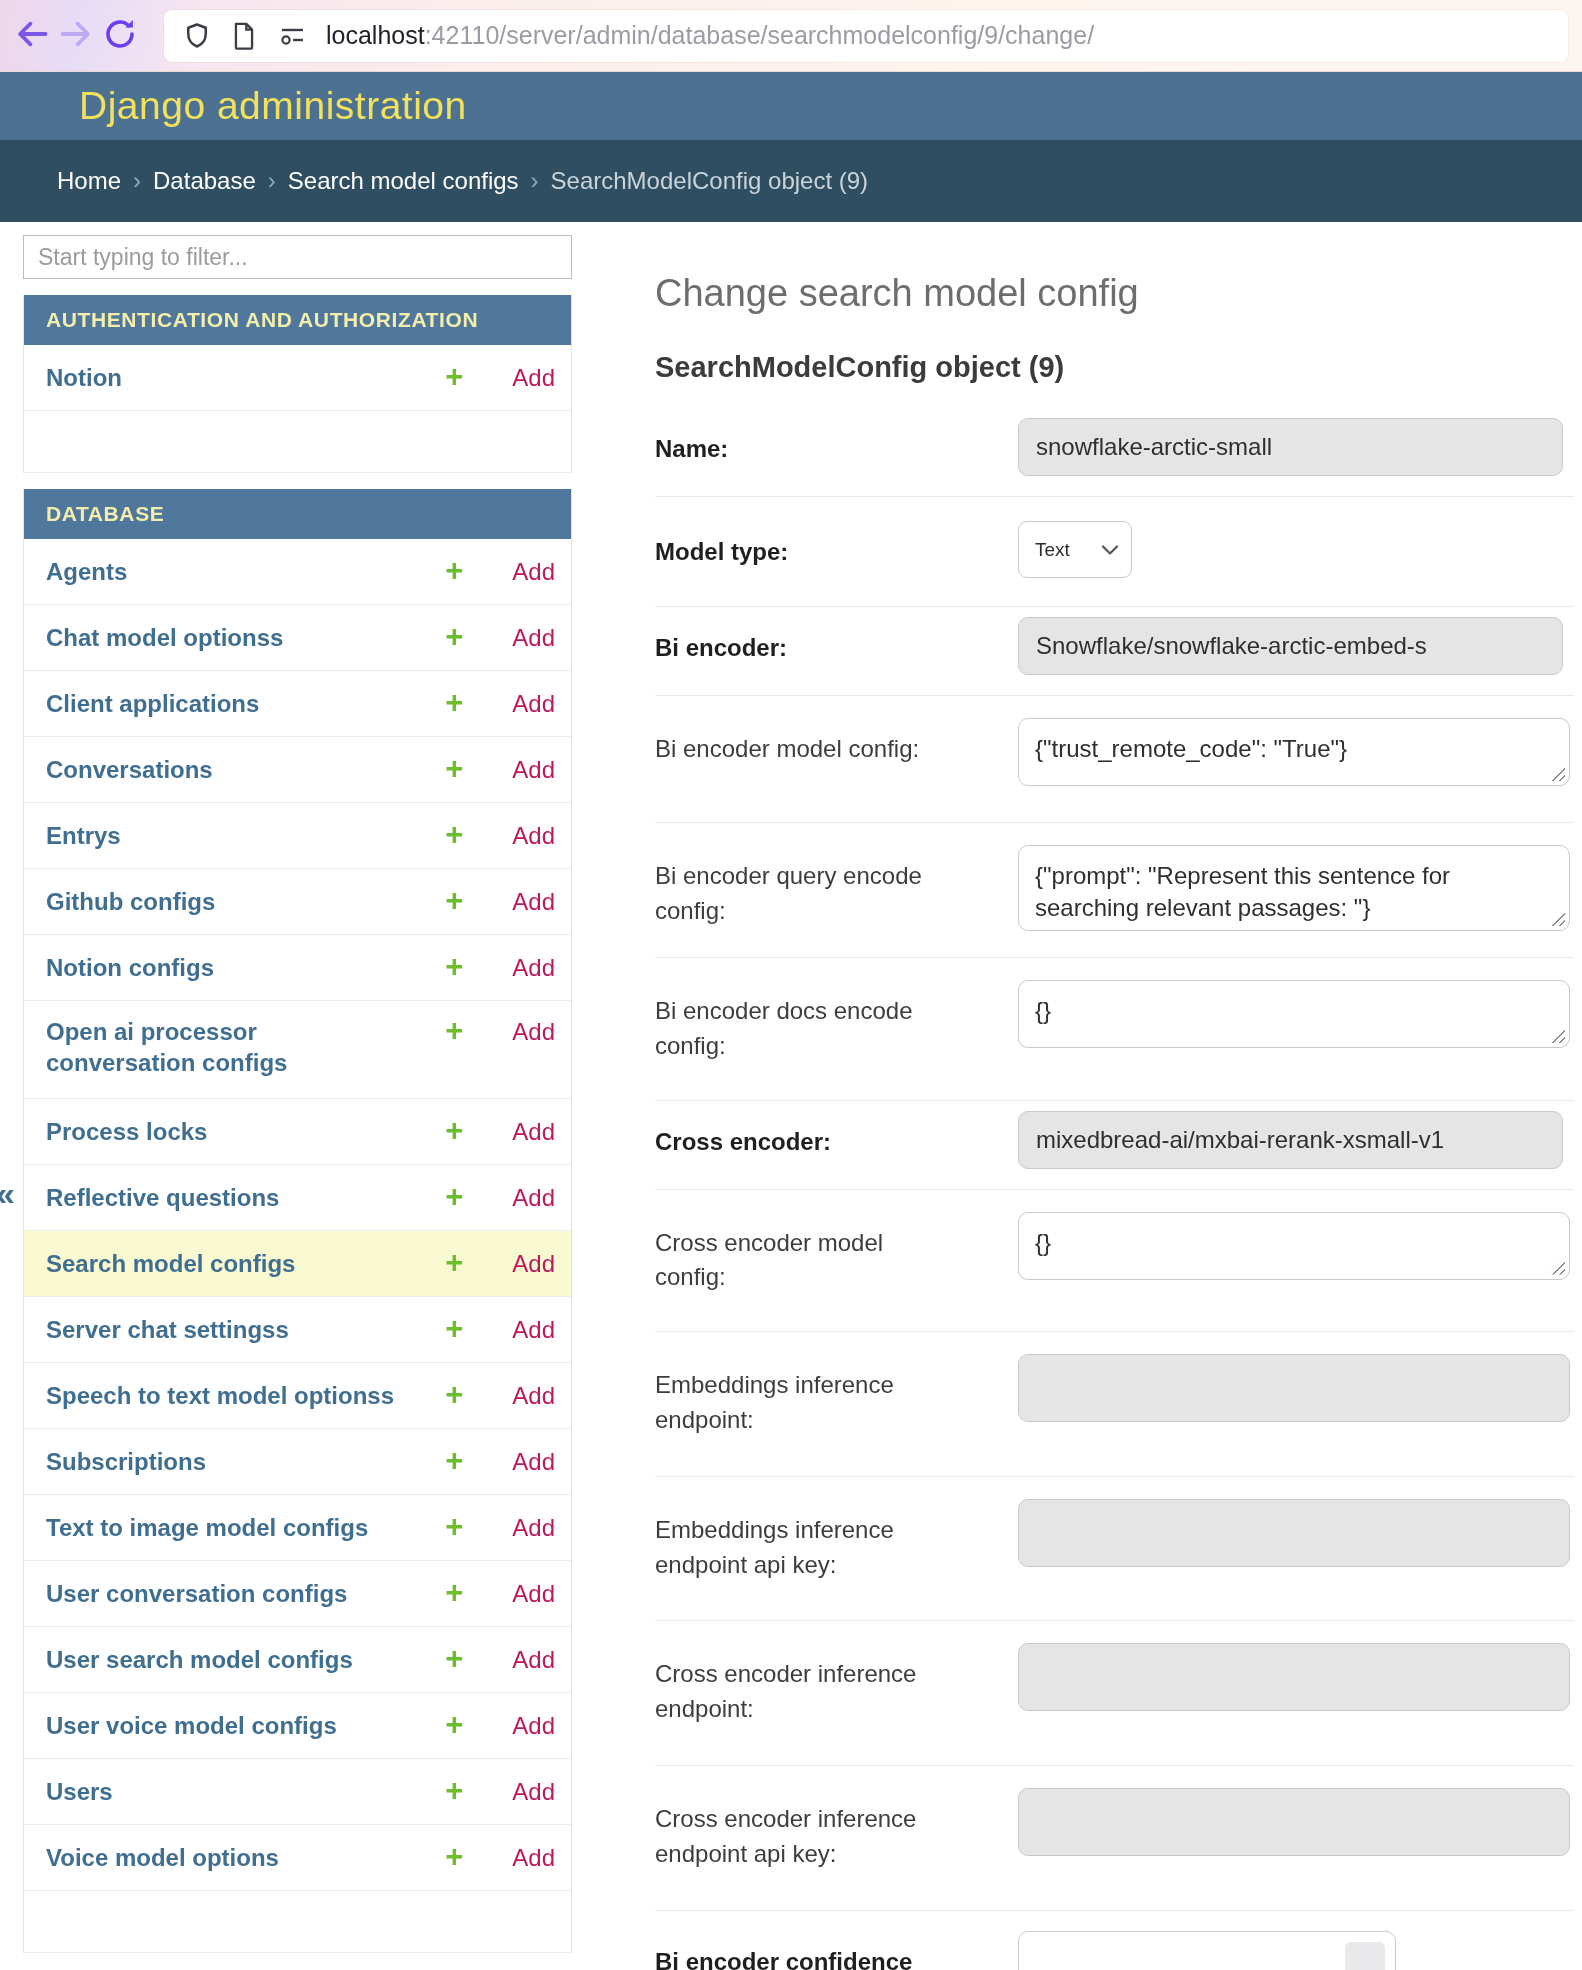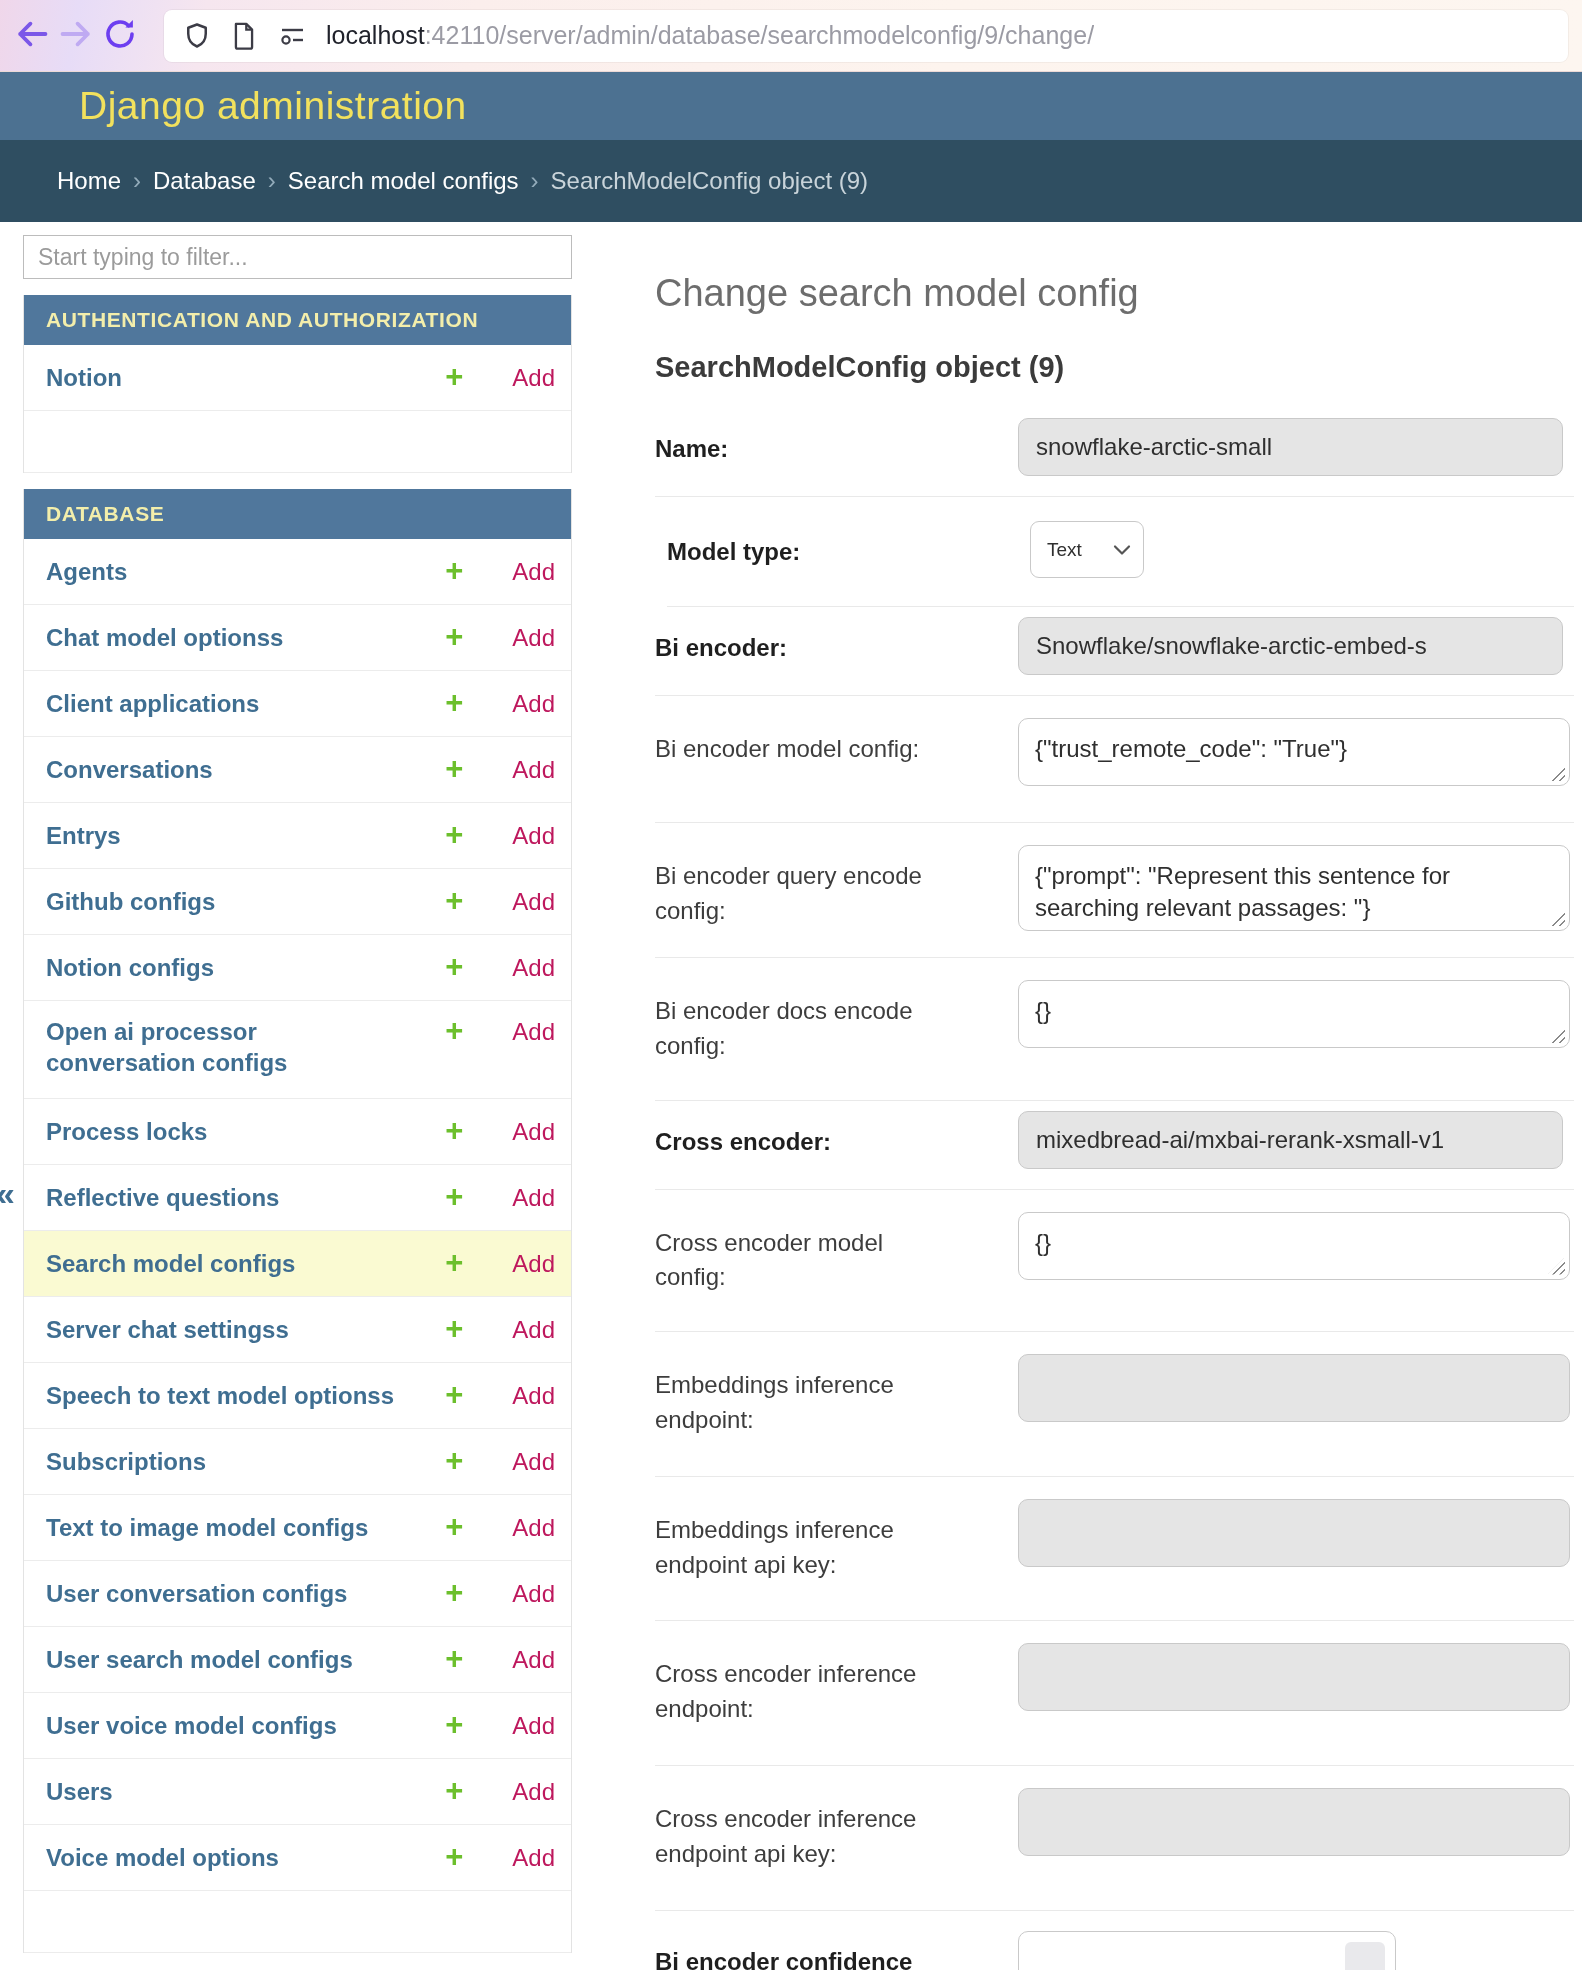--- a/index.html
+++ b/index.html
@@ -57,21 +57,21 @@
   .add-plus { color:#6cbf2c; font-size:31px; font-weight:900; margin-right:7px; line-height:1; position:relative; top:-1px; }
   .add-txt { color:#be185d; font-size:24px;margin-left:42px; }
   .blank-row { background:#fff; border-bottom:1px solid #ececec; }
   
   .main { flex:1; padding:50px 8px 0 83px; }
   .page-title { font-size:38px; font-weight:400; color:#6d6d6d; }
   .obj-title { font-size:29px; font-weight:bold; color:#3b3b3b; margin-top:36px; }
   .form { margin-top:24px; }
   .frow { display:flex; border-bottom:1px solid #e9e9e9; }
   .fr-text   { padding:10px 0 20px; }
-  .fr-select { padding:24px 0 28px;margin-left:12px; }
+  .fr-select { padding:24px 0 28px; }
   .fr-ta1    { padding:22px 0 36px; }
   .fr-ta2    { padding:22px 0 26px; }
   .fr-empty  { padding:22px 0 38px; }
   .fr-number { padding:20px 0 16px; }
   .flabel { width:363px; padding:14px 26px 0 0; font-size:24px; color:#3d3d3d; line-height:1.45; flex:0 0 auto; }
   .flabel.bold { font-weight:bold; color:#1f1f1f; }
   .inp {
     width:545px; height:58px; border:1.5px solid #c9c9c9; border-radius:10px;
     font-size:24px; color:#2f2f2f; padding:0 17px; background:#e5e5e5; outline:none;
     font-family:"Liberation Sans","DejaVu Sans",sans-serif;

